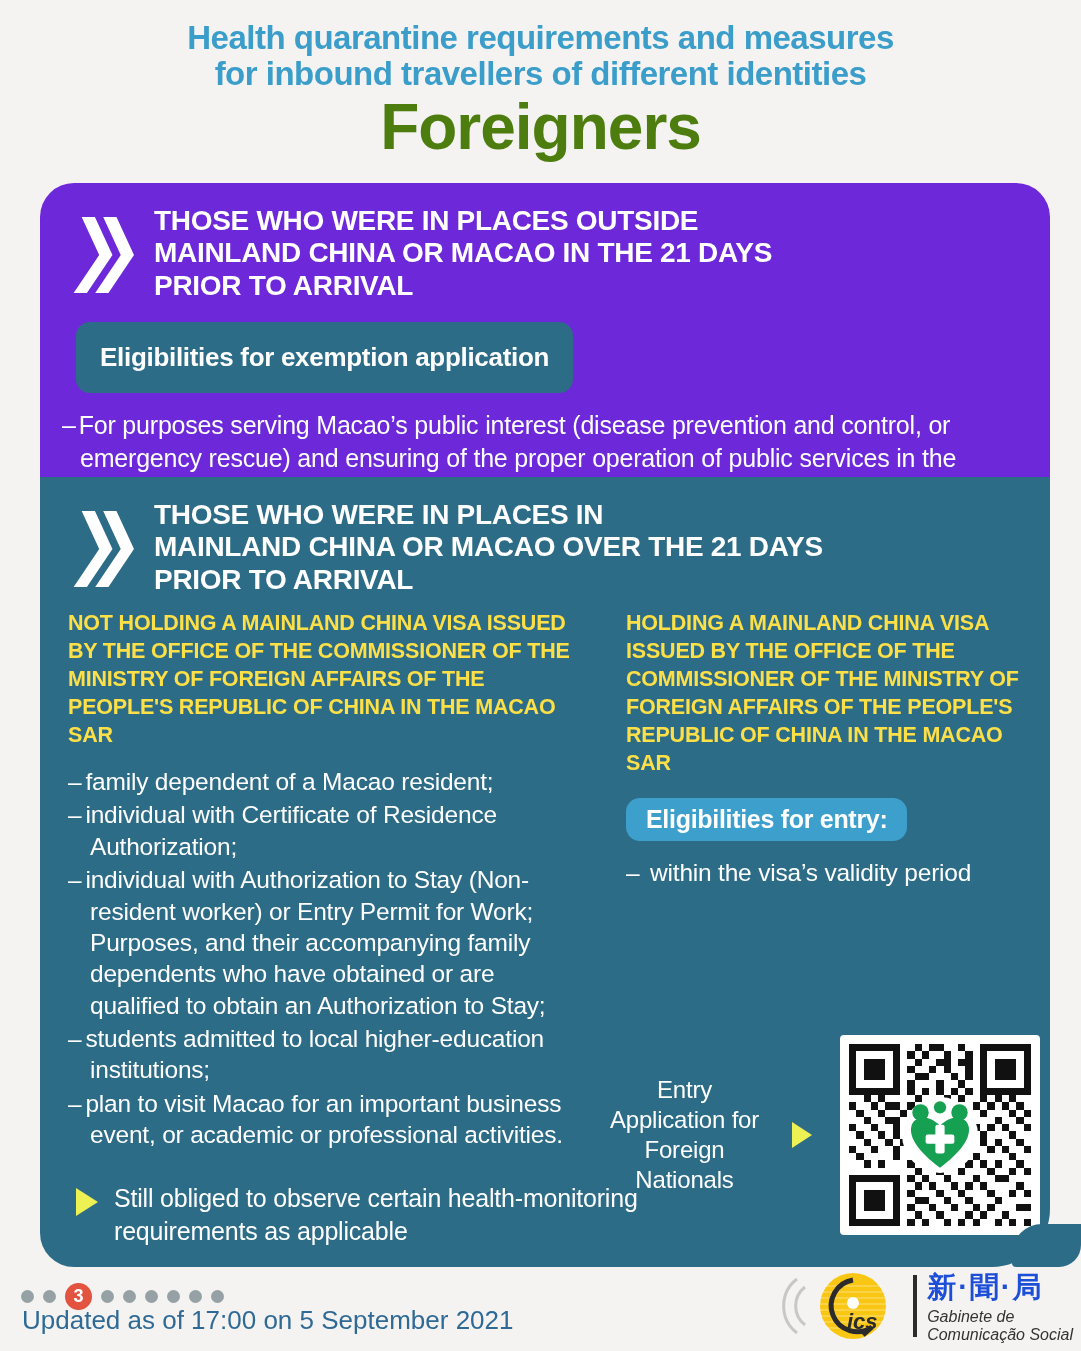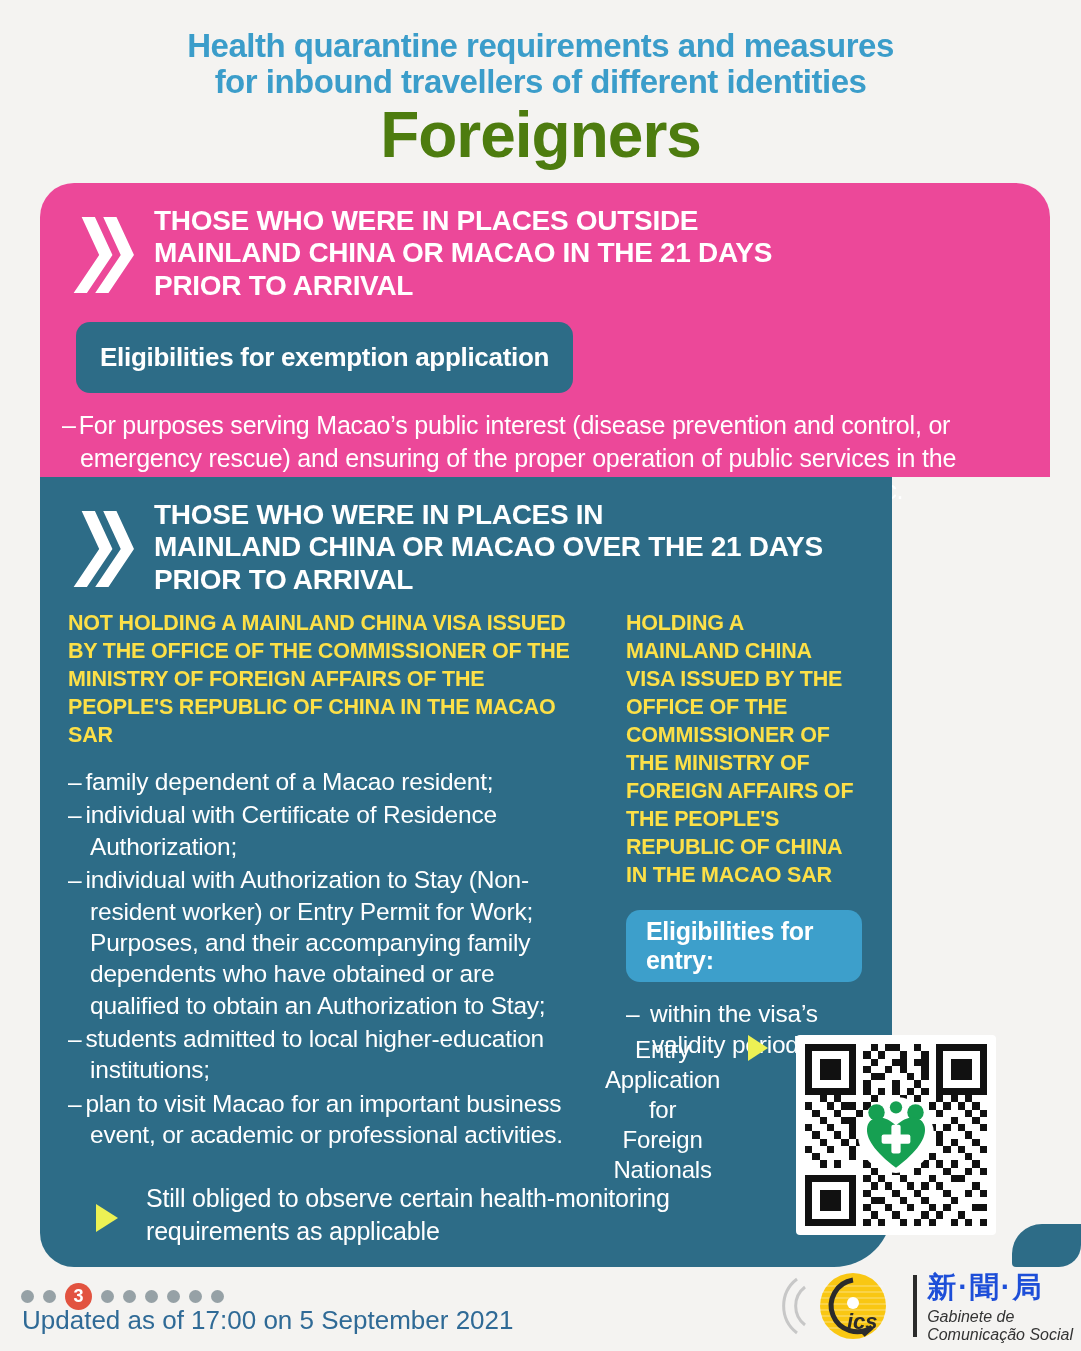--- a/index.html
+++ b/index.html
@@ -3,37 +3,37 @@
 <meta charset="utf-8">
 <style>
   * { margin:0; padding:0; box-sizing:border-box; }
   html,body { background:#e8e8e8; }
   .page {
     position:relative; width:1081px; height:1351px;
     background:#f4f3f1; overflow:hidden;
     font-family:"Liberation Sans","DejaVu Sans",sans-serif;
   }
   
-  .header { text-align:center; padding-top:28px; height:183px; }
+  .header { text-align:center; padding-top:20px; height:183px; }
   .title-line {
     color:#3b9dca; font-weight:bold; font-size:33px; line-height:1.1;
     letter-spacing:-0.5px;
   }
   .subtitle {
     color:#4d7c0f; font-weight:bold; font-size:64px; line-height:1.02;
     letter-spacing:-1px; margin-top:2px;
   }
   
   .panel1 {
     position:absolute; left:40px; top:183px; width:1010px; height:294px;
-    background:#ec4899; border-radius:34px 34px 0 0;
+    background:#6d28d9; border-radius:34px 34px 0 0;
     color:#fff;
   }
   .panel2 {
-    position:absolute; left:40px; top:477px; width:852px; height:790px;
+    position:absolute; left:40px; top:477px; width:1010px; height:790px;
     background:#2d6c87; border-radius:0 0 58px 34px;
     color:#fff;
   }
   .corner-tail {
     position:absolute; left:1012px; top:1224px; width:69px; height:43px;
     background:#2d6c87; border-radius:30px 0 22px 4px;
   }
   .sec-head { display:flex; align-items:flex-start; gap:20px; padding:22px 30px 0 36px; }
   .chev { flex:0 0 auto; margin-top:4px; }
   .sec-title {
@@ -68,41 +68,41 @@
   ul.dash-list li {
     font-size:24.5px; line-height:1.28; letter-spacing:-0.2px;
     padding-left:22px; text-indent:-22px; margin-bottom:2px;
   }
   ul.dash-list li::before { content:"–"; margin-right:4px; }
   .col-right ul.dash-list li { padding-left:26px; text-indent:-26px; }
   .col-right ul.dash-list li::before { content:"– "; }
   
   .qr-row {
     position:absolute; top:558px; left:565px; right:10px;
-    display:flex; gap:28px;
+    display:flex; align-items:center; gap:28px;
   }
   .qr-caption {
     flex:1; text-align:center; font-size:24px; line-height:1.25;
     white-space:pre-line; letter-spacing:-0.2px;
   }
   .tri-right {
     width:0; height:0; flex:0 0 auto;
     border-left:20px solid #edf154; border-top:13px solid transparent;
     border-bottom:13px solid transparent;
   }
   .qr-box {
     flex:0 0 auto; width:200px; height:200px; background:#fff;
     border-radius:4px; padding:9px; position:relative;
   }
   .qr-box svg.qrp { width:182px; height:182px; display:block; }
   .qr-logo { position:absolute; left:50%; top:50%; width:78px; height:78px;
     transform:translate(-50%,-50%); }
   
   .note-row {
-    position:absolute; left:56px; bottom:20px; display:flex; gap:28px; align-items:center;
+    position:absolute; left:36px; bottom:20px; display:flex; gap:16px; align-items:flex-start;
   }
   .note-row .tri-right { margin-top:6px; border-left-width:22px; border-top-width:14px; border-bottom-width:14px; }
   .note-text { font-size:25px; line-height:1.3; white-space:pre-line; letter-spacing:-0.2px; }
   
   .footer { position:absolute; left:0; top:1267px; width:1081px; height:84px; }
   .dots { position:absolute; left:21px; top:16px; display:flex; align-items:center; gap:9px; }
   .dot { width:13px; height:13px; border-radius:50%; background:#96a1a6; }
   .dot-current {
     width:27px; height:27px; border-radius:50%; background:#e25340;
     color:#fff; font-weight:bold; font-size:18px;

